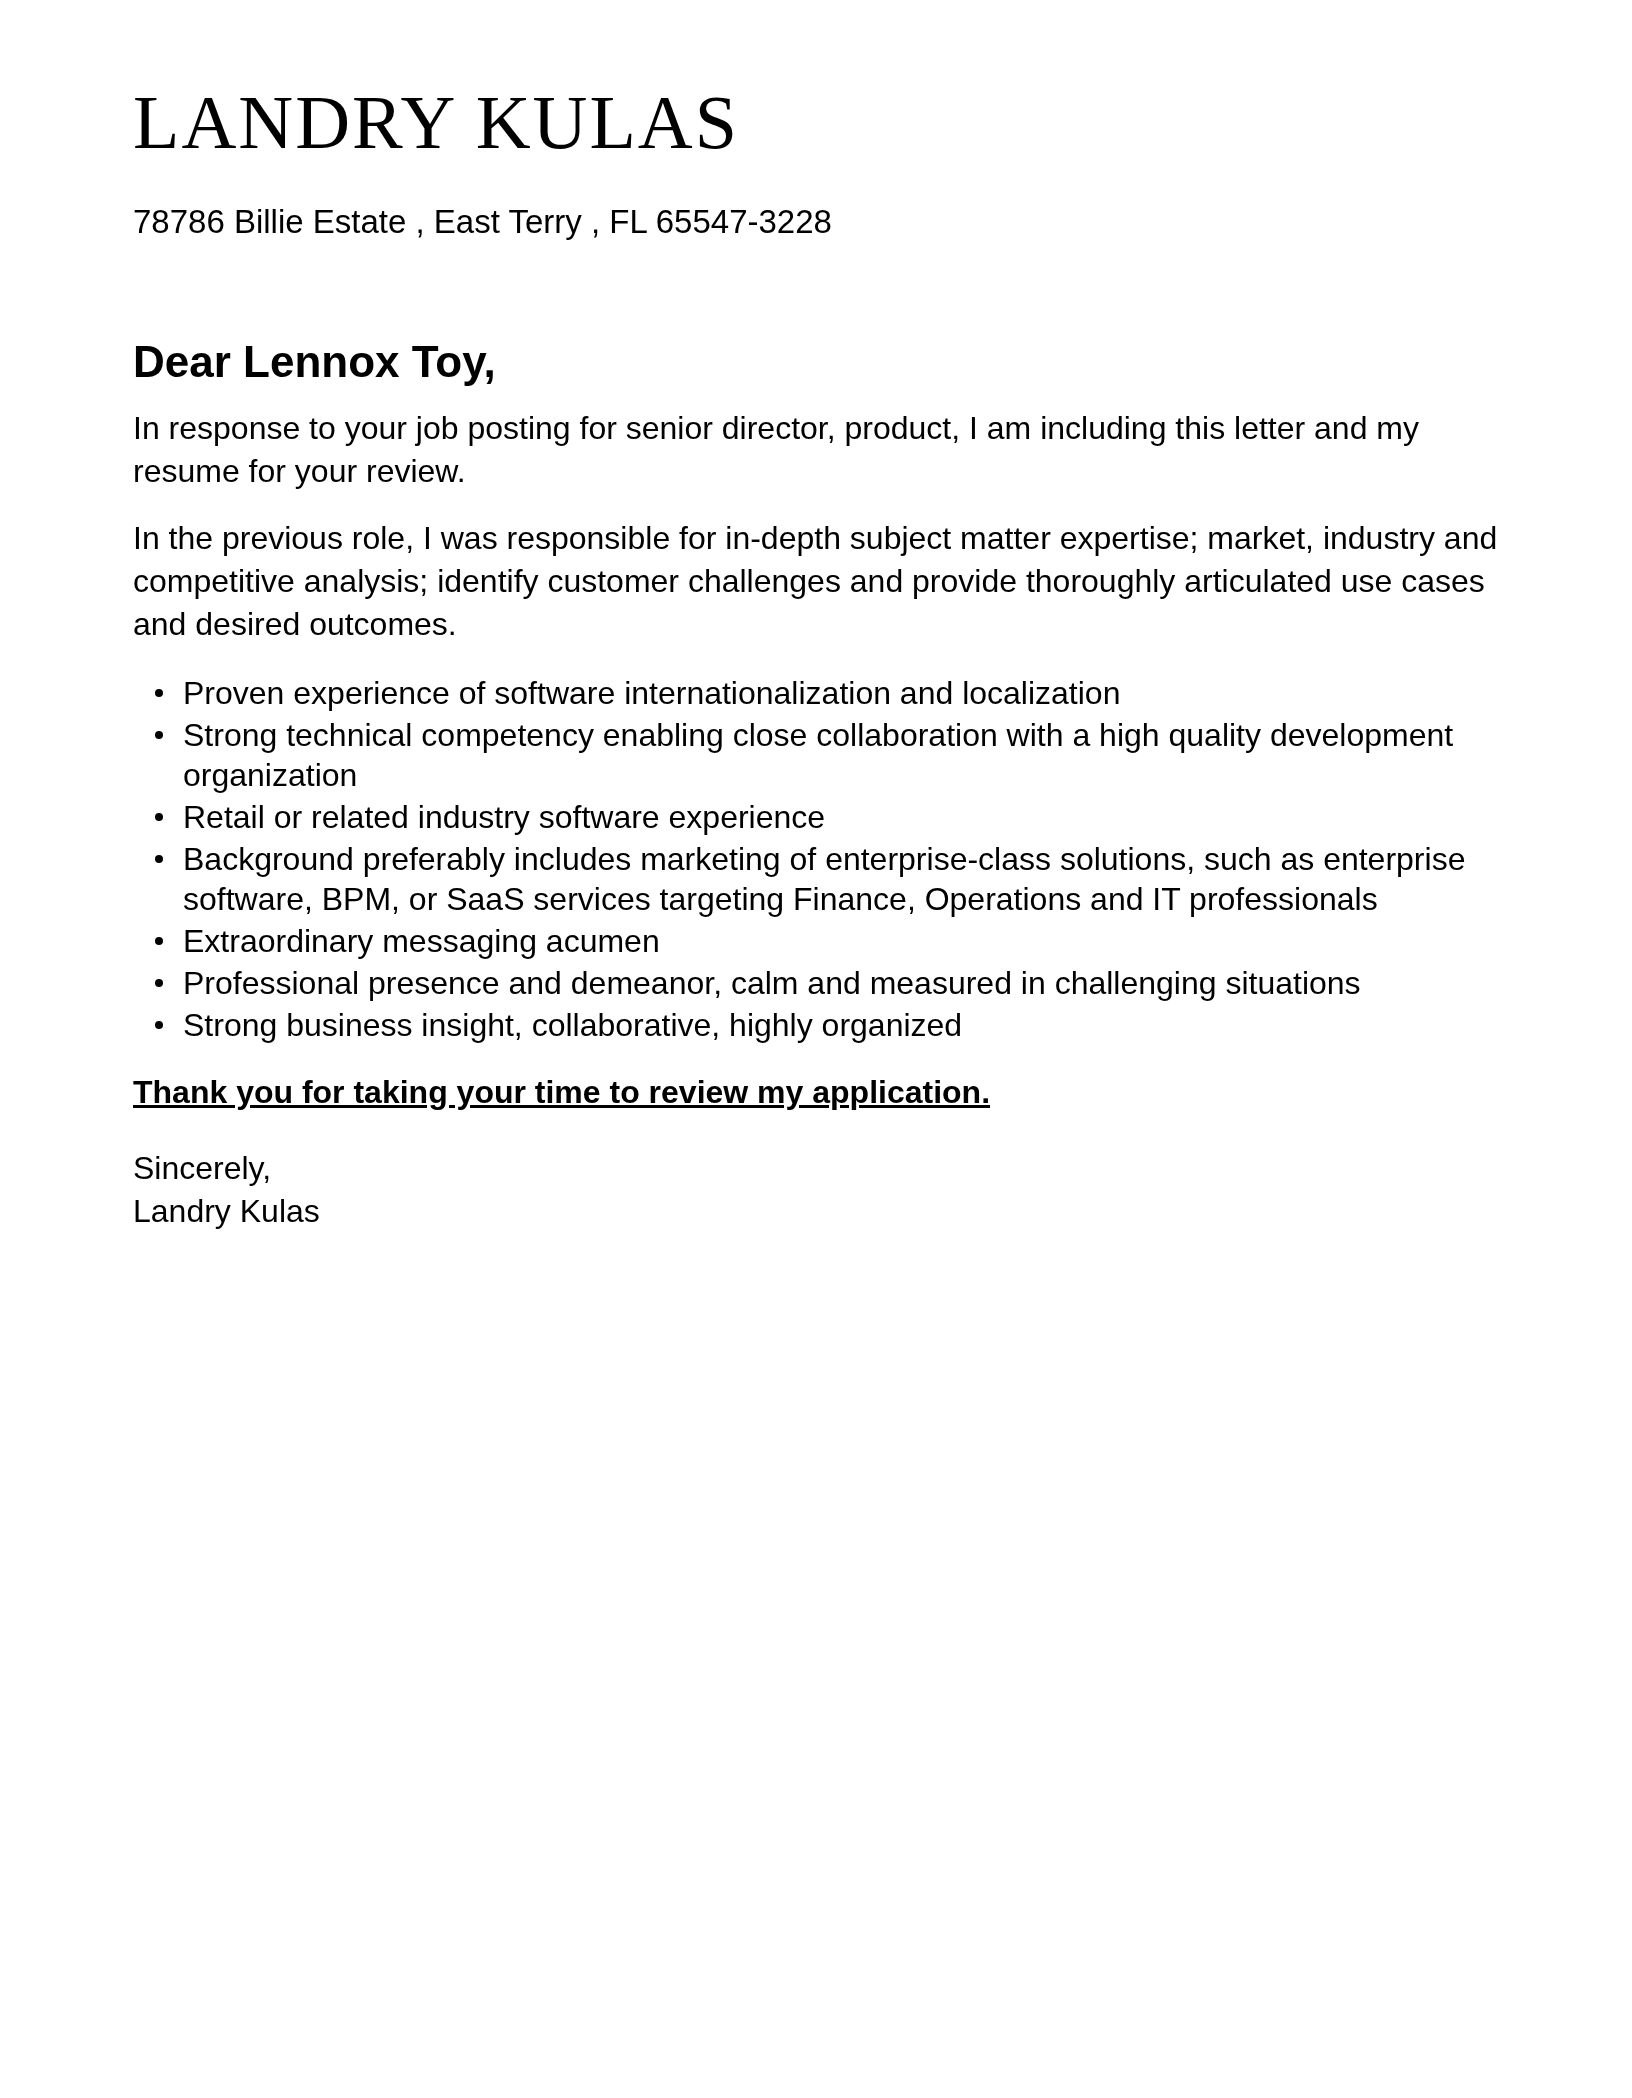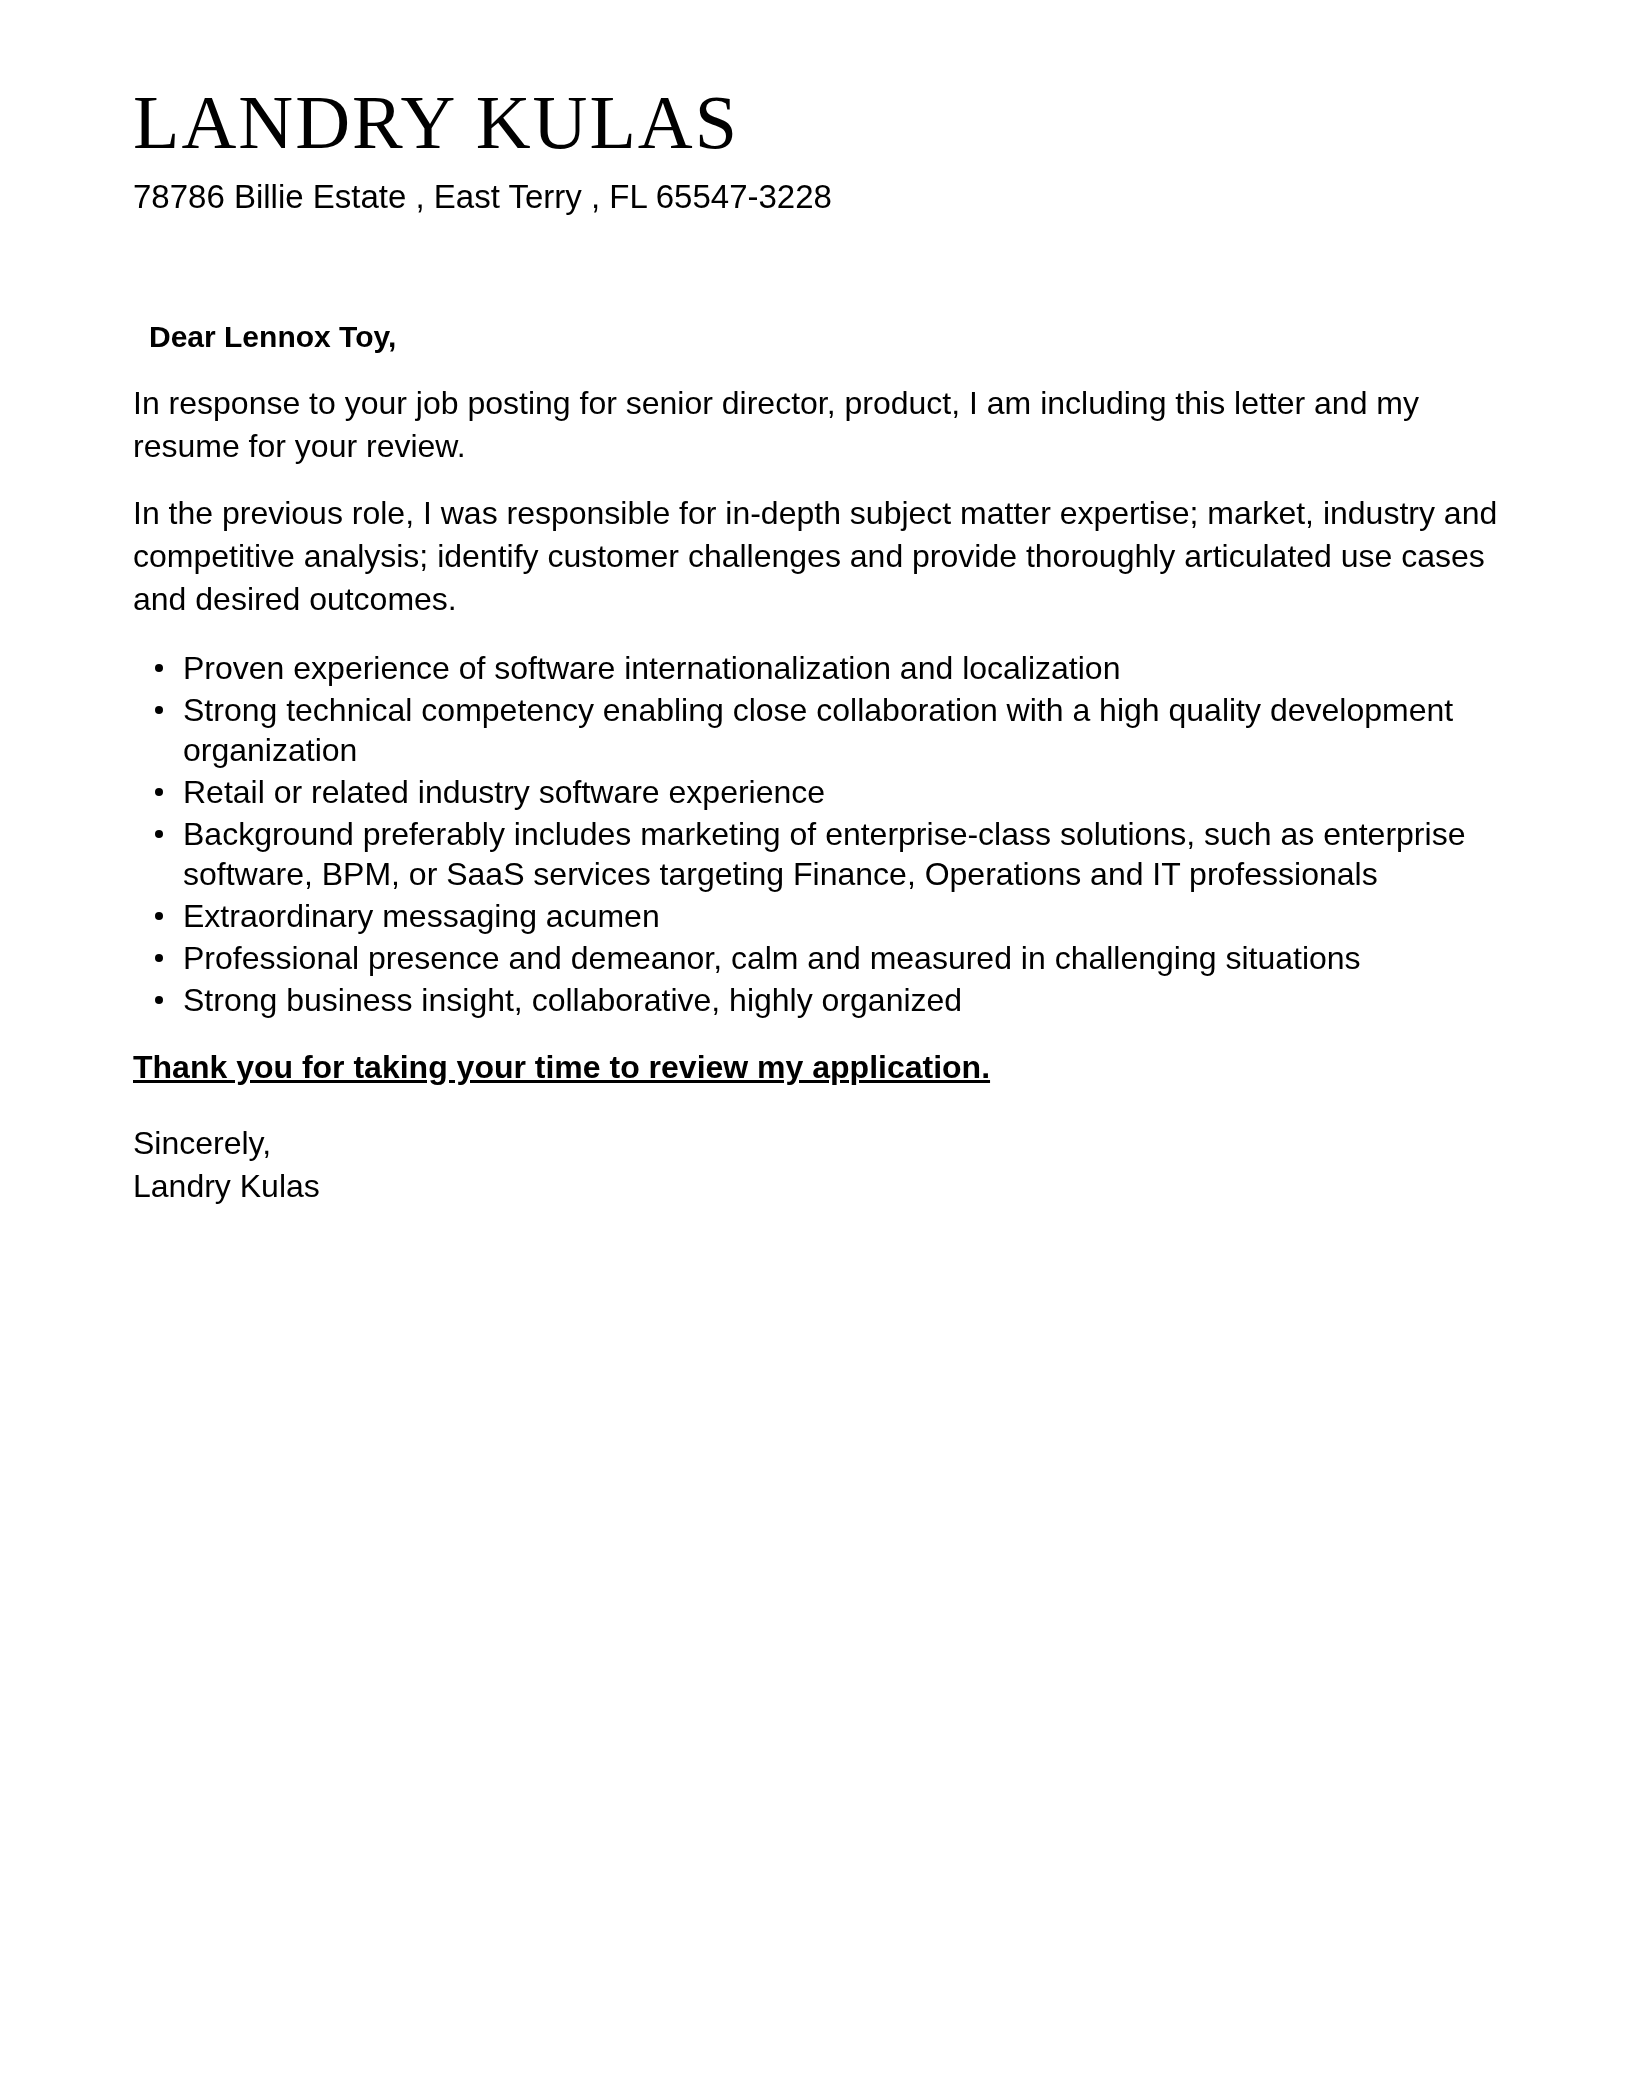--- a/index.html
+++ b/index.html
@@ -26,27 +26,27 @@
     font-size: 76px;
     line-height: 76px;
     letter-spacing: 2px;
     margin: 84px 0 0 0;
     white-space: nowrap;
   }
   p { white-space: pre-line; }
   .address {
     font-size: 33px;
     line-height: 43px;
-    margin: 15px 0 0 0;
+    margin: 40px 0 0 0;
   }
   .salutation {
-    font-size: 30px;
+    font-size: 44px;
     line-height: 43px;
     font-weight: 700;
-    margin: 97px 0 0 16px;
+    margin: 97px 0 0 0;
   }
   .para {
     font-size: 32px;
     line-height: 43px;
     margin: 24px 0 0 0;
   }
   ul.req-list {
     list-style: none;
     margin: 27px 0 0 0;
     padding: 0 0 0 50px;

